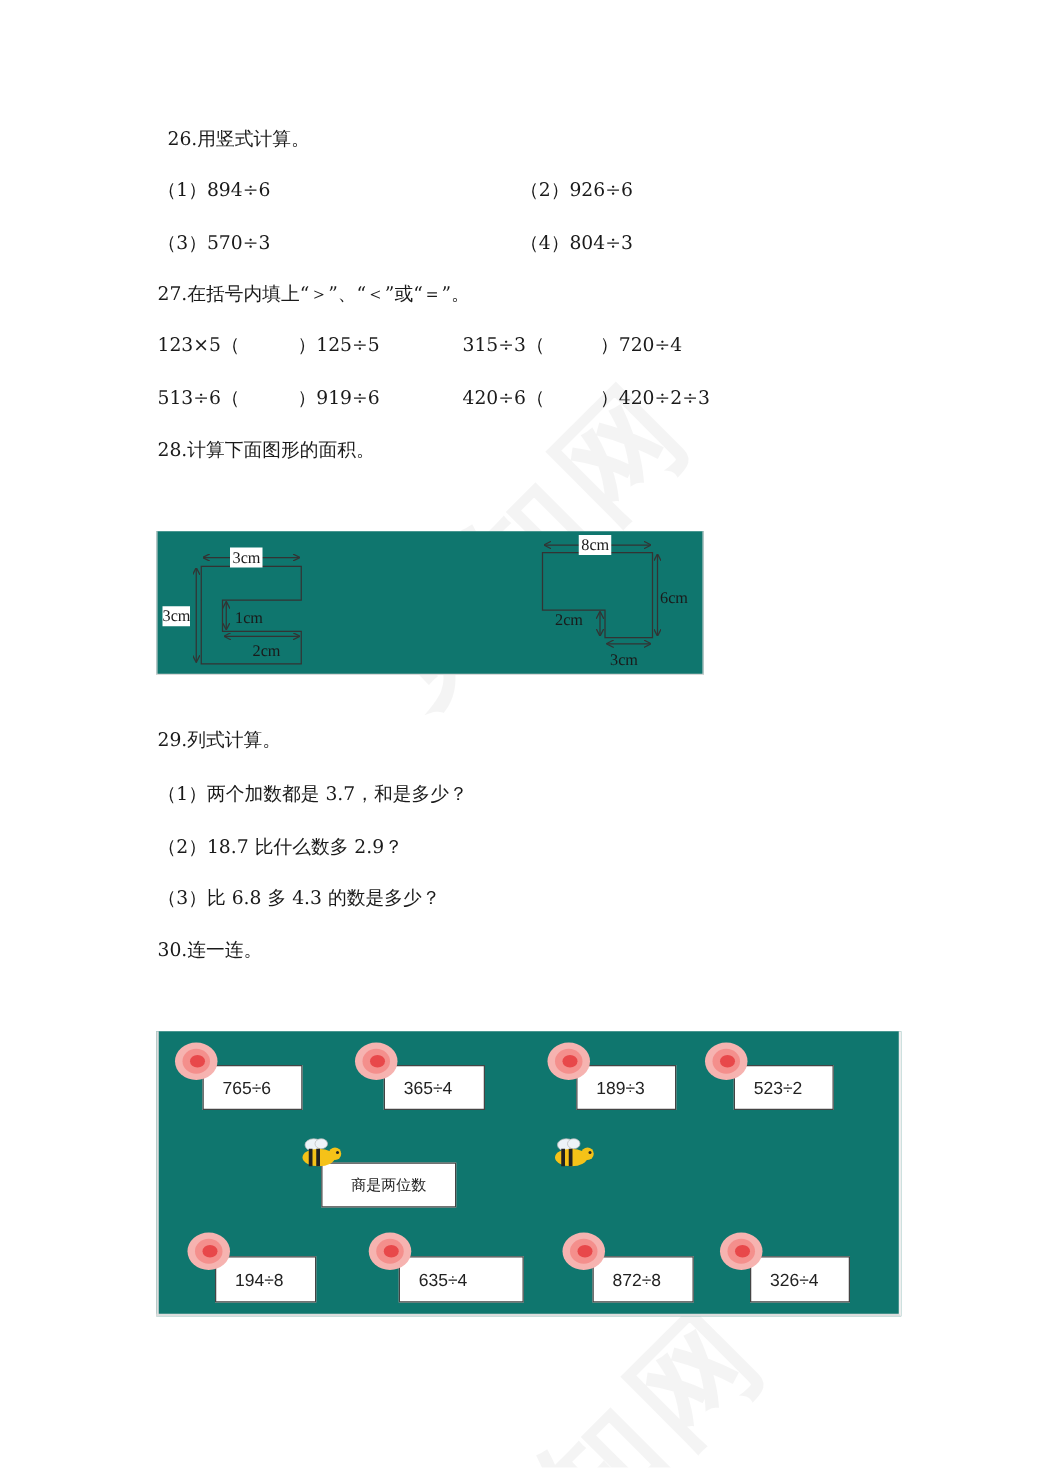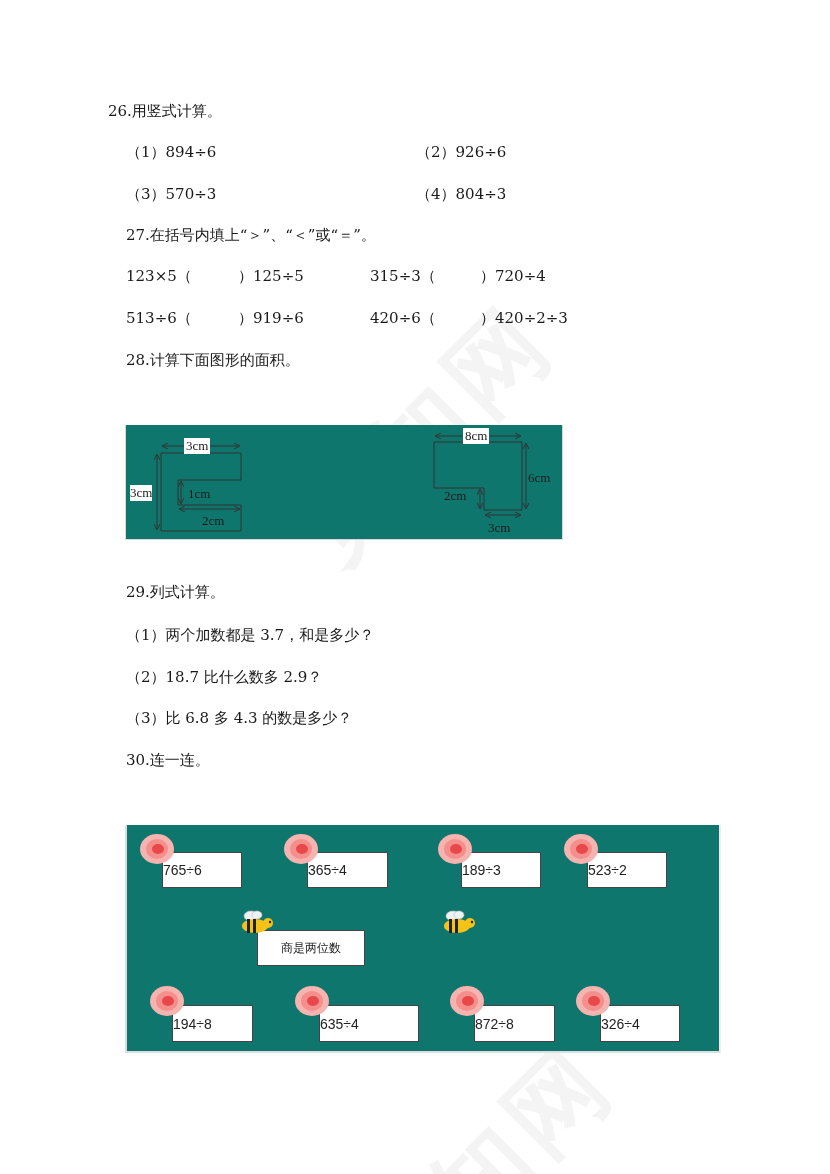--- a/index.html
+++ b/index.html
@@ -18,37 +18,37 @@
   }
   .figure-box {
     position: absolute; border: 1px solid #d8d8d8; border-top: none; background: #0f766e;
   }
   .fig28 { left: 125px; top: 425px; width: 436px; height: 114px; border-top: none; }
   .fig30 { left: 125px; top: 825px; width: 592px; height: 226px; }
   .cm { font-size: 13px; font-family: "Liberation Serif", serif; }
   .expr-box {
     position: absolute; border: 1.5px solid #444; background: #fff;
     font-family: "Liberation Sans", sans-serif; font-size: 14px; color: #222;
-    display: flex; align-items: center; padding-left: 0; box-sizing: border-box;
+    display: flex; align-items: center; padding-left: 15px; box-sizing: border-box;
   }
   .label-box {
     position: absolute; border: 1.5px solid #444; background: #fff;
     font-family: "DejaVu Sans", sans-serif; font-size: 12px; color: #222;
     display: flex; align-items: center; justify-content: center; box-sizing: border-box;
   }
   .rose { position: absolute; width: 40px; height: 36px; }
   .bee { position: absolute; width: 38px; height: 26px; }
 </style>
 </head>
 <body>
 
 <div class="watermark" style="left:270px; top:370px;">觅知网</div>
 <div class="watermark" style="left:330px; top:1110px;">觅知网</div>
 
-<div class="abs txt" style="left:108px; top:102px;text-align:center;">26.用竖式计算。</div>
+<div class="abs txt" style="left:134px; top:102px;text-align:center;">26.用竖式计算。</div>
 <div class="abs txt" style="left:126px; top:143px;">（1）894÷6</div>
 <div class="abs txt" style="left:416px; top:143px;">（2）926÷6</div>
 <div class="abs txt" style="left:126px; top:185px;">（3）570÷3</div>
 <div class="abs txt" style="left:416px; top:185px;">（4）804÷3</div>
 
 <div class="abs txt" style="left:126px; top:226px;">27.在括号内填上“＞”、“＜”或“＝”。</div>
 <div class="abs txt" style="left:126px; top:267px;">123×5（</div>
 <div class="abs txt" style="left:238px; top:267px;">）125÷5</div>
 <div class="abs txt" style="left:370px; top:267px;">315÷3（</div>
 <div class="abs txt" style="left:480px; top:267px;">）720÷4</div>

